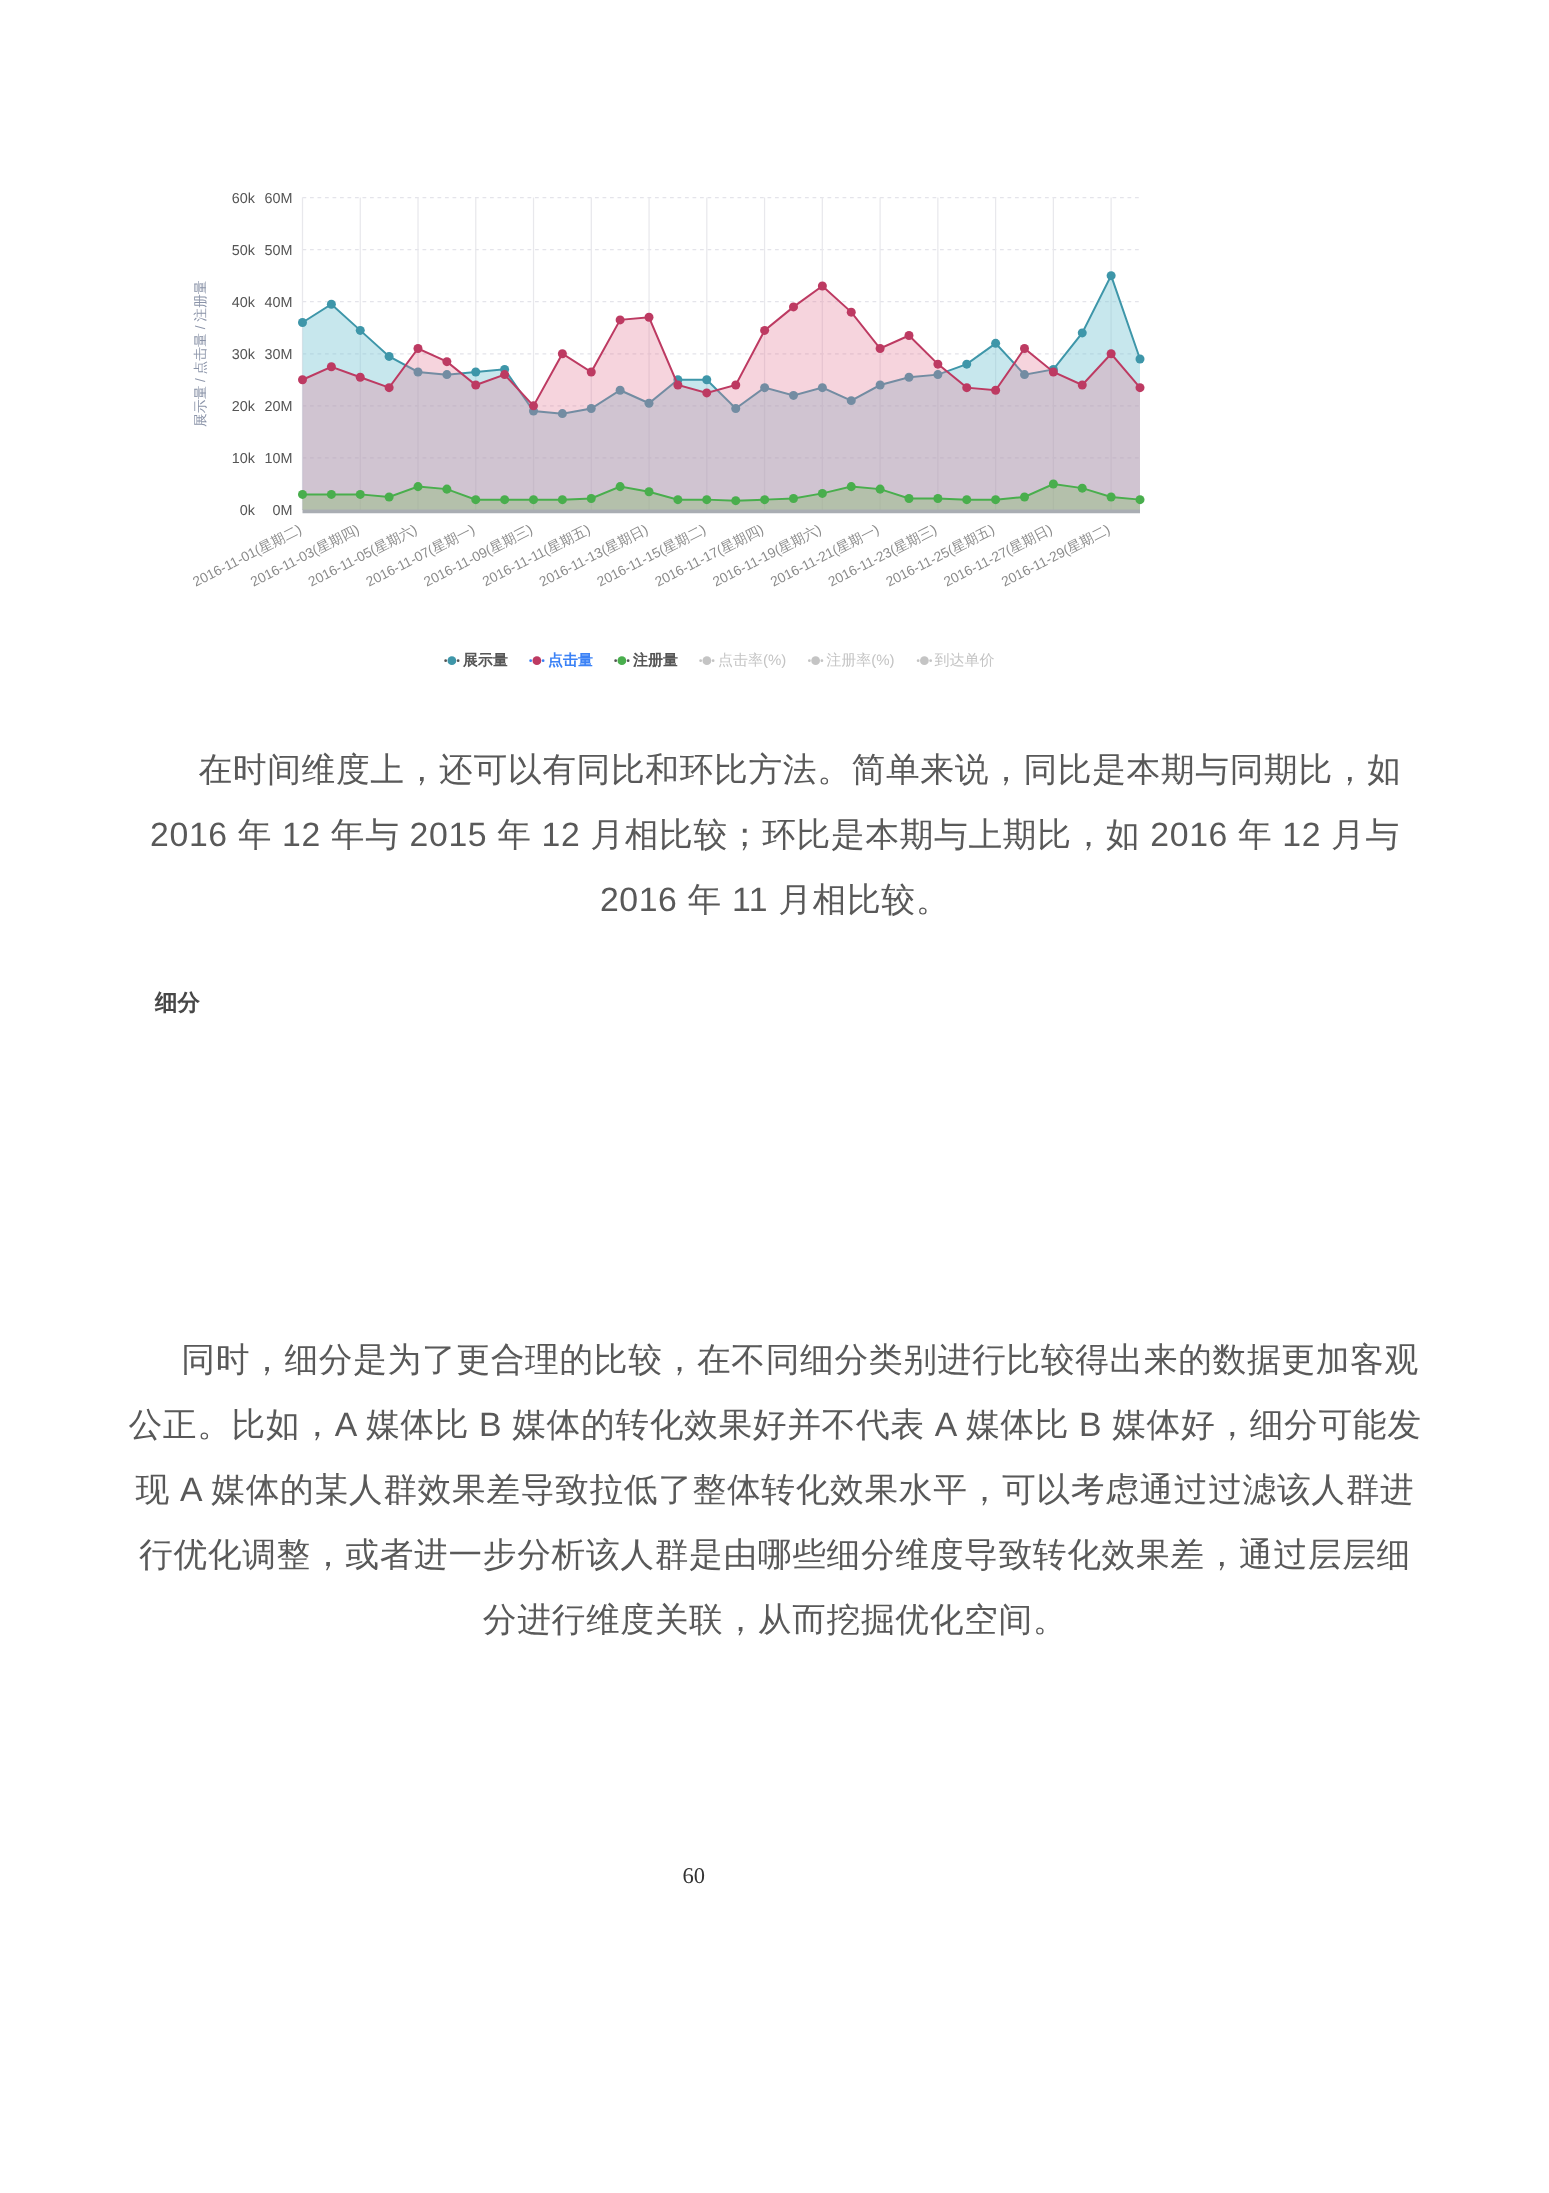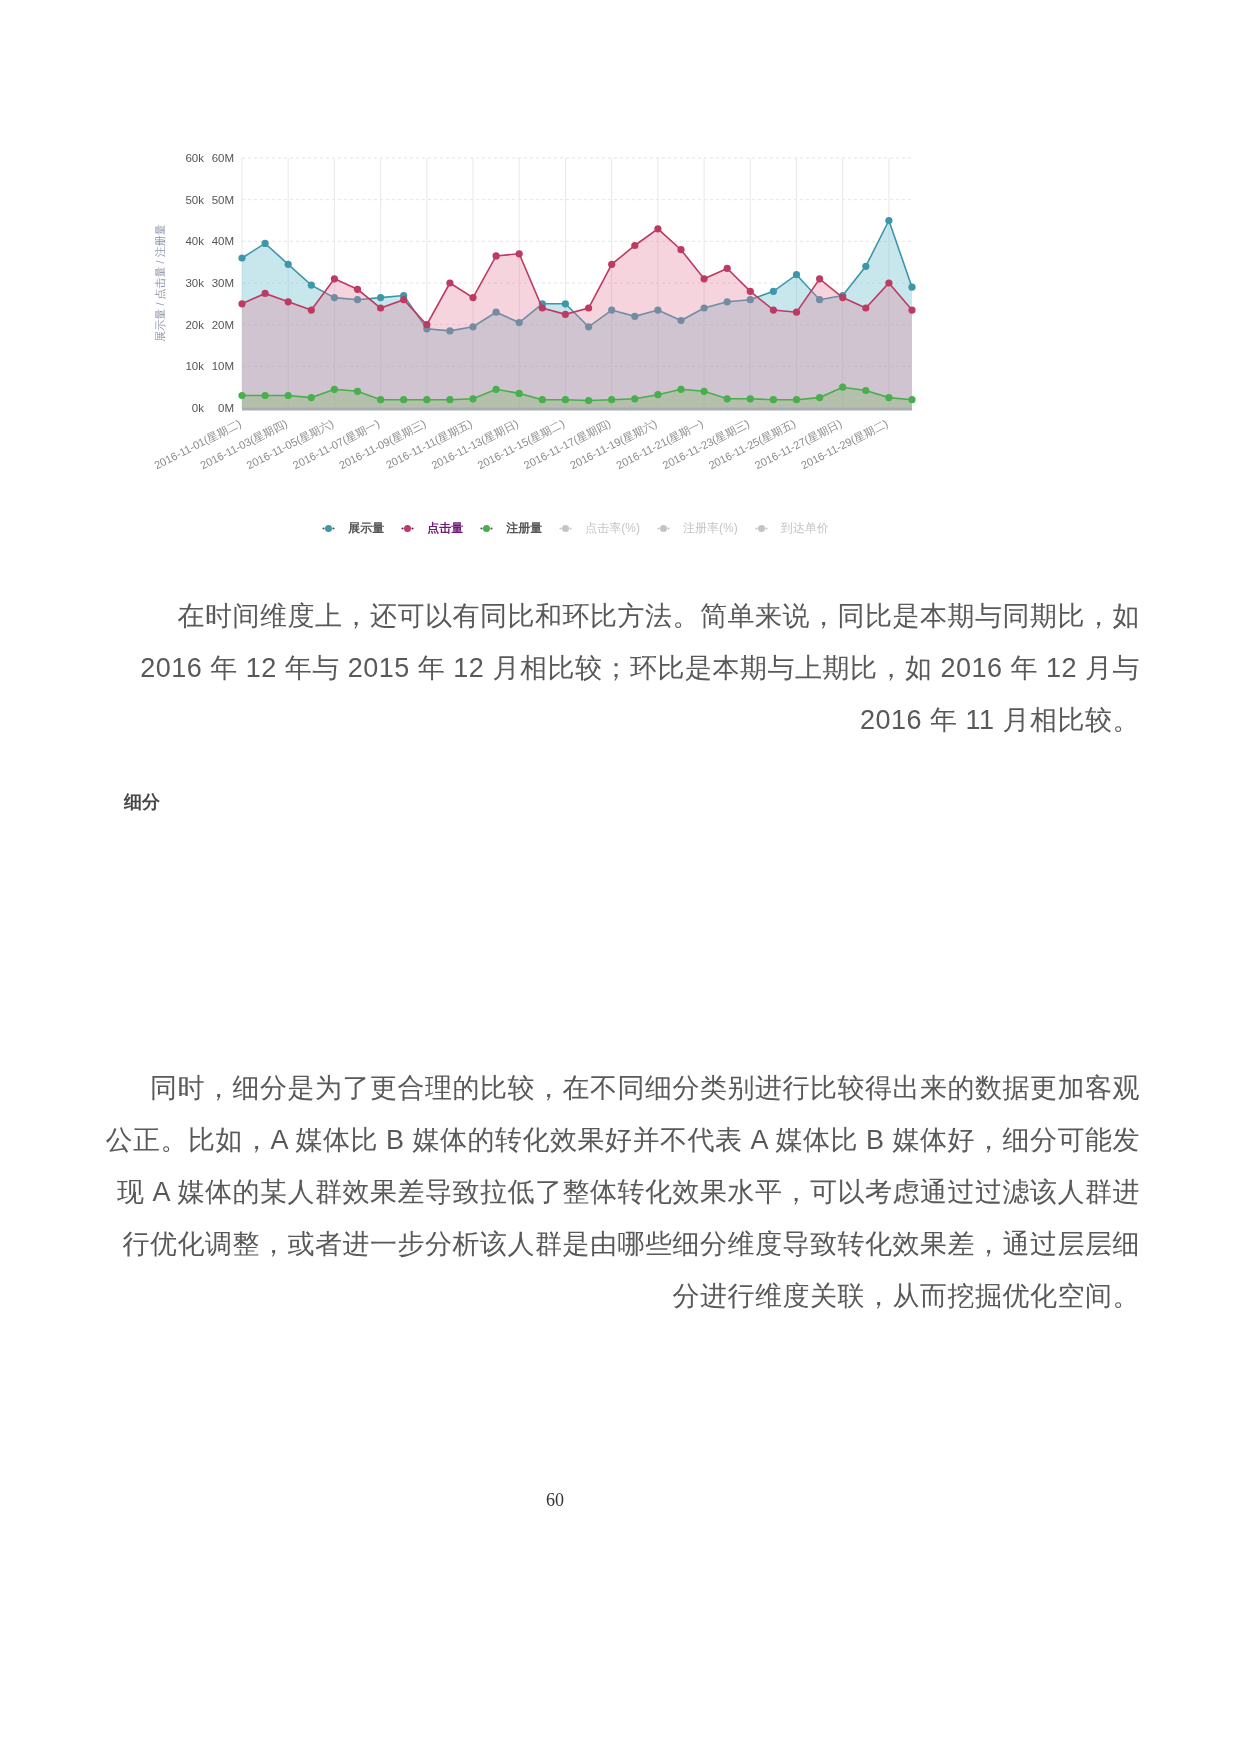--- a/index.html
+++ b/index.html
@@ -13,32 +13,32 @@
   
   .chart-wrap{
     position:absolute;left:150px;top:132px;width:800px;
   }
   .chart-wrap svg{overflow:visible;display:block;}
   .legend{
     display:flex;justify-content:center;align-items:center;
     gap:20px;margin-top:2px;margin-left:92px;width:670px;
     font-size:12px;color:#555;
   }
-  .lg-item{display:inline-flex;align-items:center;gap:16px;font-weight:700;cursor:pointer;}
+  .lg-item{display:inline-flex;align-items:center;gap:5px;font-weight:700;cursor:pointer;}
   .lg-item .lg-dot{
     width:7px;height:7px;border-radius:50%;display:inline-block;
     box-shadow:-5px 0 0 -2.4px currentColor, 5px 0 0 -2.4px currentColor;
   }
   .lg-item.off{color:#c4c4c4;font-weight:400;}
   .lg-item.off .lg-dot{background:#c4c4c4 !important;}
   
   .para{
     position:absolute;left:100px;width:1040px;
     font-size:27px;line-height:52px;color:#595959;
-    text-align:right;letter-spacing:0.5px;
+    text-align:center;letter-spacing:0.5px;
     text-indent:40px;
   }
   .heading{
     position:absolute;left:124px;
     font-size:18px;font-weight:700;color:#474747;
   }
   .page-number{
     position:absolute;left:0;top:1490px;width:1110px;
     text-align:center;font-family:"Liberation Serif", serif;
     font-size:18px;color:#333;
@@ -198,21 +198,21 @@
         <text x="646.4827586206897" y="294" text-anchor="end" fill="#8b8b8b" font-size="11" transform="rotate(-27 646.4827586206897 294)">2016-11-25(星期五)</text>
         <text x="692.6896551724138" y="294" text-anchor="end" fill="#8b8b8b" font-size="11" transform="rotate(-27 692.6896551724138 294)">2016-11-27(星期日)</text>
         <text x="738.8965517241379" y="294" text-anchor="end" fill="#8b8b8b" font-size="11" transform="rotate(-27 738.8965517241379 294)">2016-11-29(星期二)</text>
         <text x="14" y="151" text-anchor="middle" fill="#8a93a8" font-size="11" transform="rotate(-90 14 151)">展示量 / 点击量 / 注册量</text>
       </svg>
     <div class="legend">
         <span class="lg-item" style="color: rgb(85, 85, 85);">
           <span class="lg-dot" style="background: rgb(62, 150, 169);"></span>
           <span>展示量</span>
         </span>
-        <span class="lg-item" style="color: #701a75;">
+        <span class="lg-item" style="color: #3b82f6;">
           <span class="lg-dot" style="background: rgb(189, 58, 98);"></span>
           <span>点击量</span>
         </span>
         <span class="lg-item" style="color: rgb(85, 85, 85);">
           <span class="lg-dot" style="background: rgb(73, 174, 77);"></span>
           <span>注册量</span>
         </span>
         <span class="lg-item off" style="color: rgb(196, 196, 196);">
           <span class="lg-dot" style="background: rgb(199, 199, 199);"></span>
           <span>点击率(%)</span>

